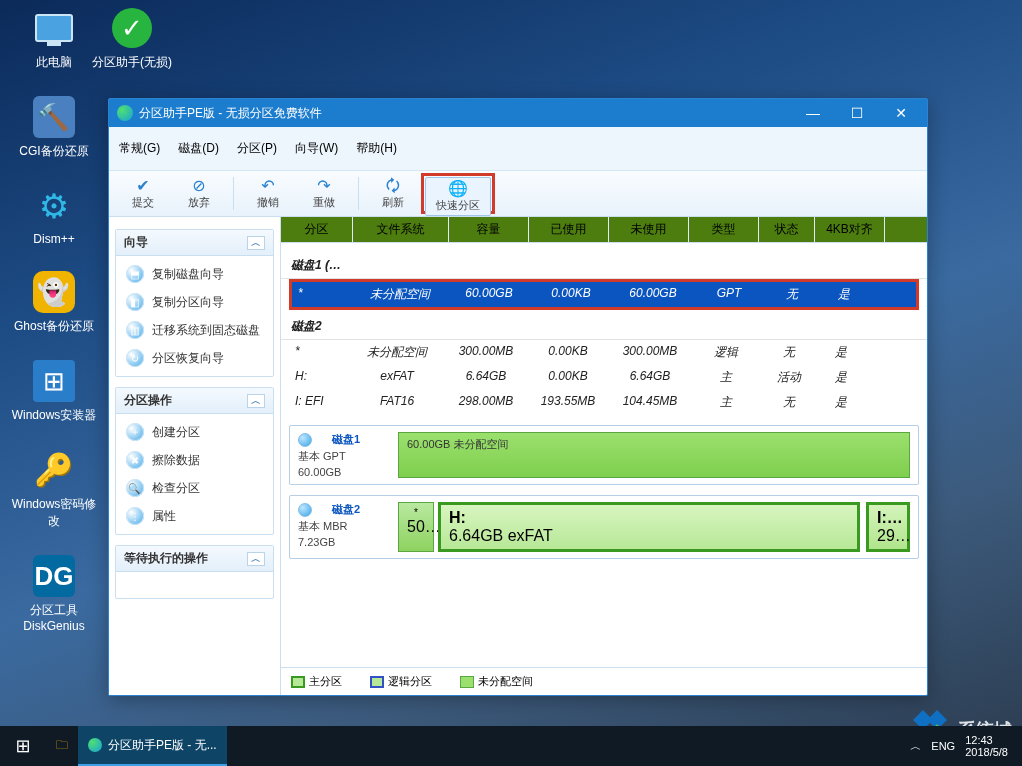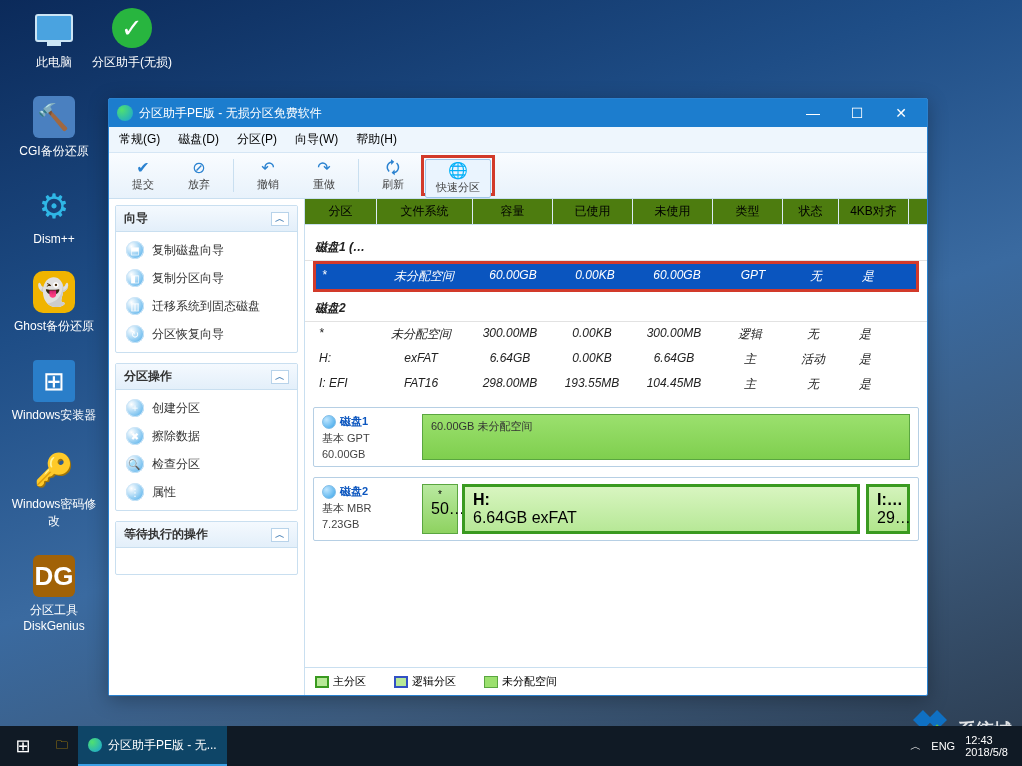--- a/index.html
+++ b/index.html
@@ -18,47 +18,47 @@
   .tb-item { height:40px; padding:0 10px; display:flex; align-items:center; gap:6px; color:#fff; font-size:12px; }
   .tb-item.active { background:#0e4567; border-bottom:2px solid #3ba0e6;justify-content:flex-end; }
   .tray { margin-left:auto; display:flex; align-items:center; gap:10px; padding:0 14px; color:#fff; font-size:11px; }
   .tray .clock { text-align:left; line-height:1.1; }
   
   .window { position:absolute; left:108px; top:98px; width:820px; height:598px; background:#fff; border:1px solid #2a82d0; border-radius:2px; box-shadow:0 4px 20px rgba(0,0,0,.3); display:flex; flex-direction:column; }
   .titlebar { height:28px; background:#1c7dce; color:#fff; display:flex; align-items:center; padding:0 4px 0 8px; font-size:12px; }
   .titlebar .app-icon { width:16px;height:16px;border-radius:50%;background:radial-gradient(circle at 30% 30%,#4fe070,#17a2d6);margin-right:6px;}
   .tb-btns { margin-left:auto; display:flex; }
   .tb-btn { width:44px;height:28px;display:flex;align-items:center;justify-content:center;font-size:14px;color:#fff;}
-  .menubar { height:26px; display:flex; align-items:center; gap:18px; padding:0 10px; font-size:12px; border-bottom:1px solid #d5e6f5; background:#eef6fd; }
+  .menubar { height:44px; display:flex; align-items:center; gap:18px; padding:0 10px; font-size:12px; border-bottom:1px solid #d5e6f5; background:#eef6fd; }
   .toolbar { height:46px; background:linear-gradient(#f9fcff,#e8f2fb); border-bottom:1px solid #c9dff0; display:flex; align-items:stretch; padding:2px 6px; gap:0; }
   .toolbtn { width:56px; display:flex; flex-direction:column; align-items:center; justify-content:center; font-size:11px; color:#444; border:1px solid transparent; border-radius:2px; padding:2px 2px;}
   .toolbtn .ico { font-size:16px; height:18px; line-height:18px; color:#2a82d0; }
   .toolbar .sep { width:1px; background:#c9dff0; margin:4px 6px; }
   .tool-highlight { border:3px solid #d23a2a; padding:1px; }
   .tool-highlight .toolbtn{ border:1px solid #9fc6ea; background:#eaf4fe;}
   .body-area { flex:1; display:flex; min-height:0; }
-  .left { width:196px; background:#fff; border-right:1px solid #c9dff0; padding:6px 6px; overflow:auto; }
+  .left { width:172px; background:#fff; border-right:1px solid #c9dff0; padding:12px 6px; overflow:auto; }
   .panel { border:1px solid #c9dff0; border-radius:2px; margin-bottom:10px; background:#fff; }
   .panel-h { background:linear-gradient(#f4f9fe,#e3effa); border-bottom:1px solid #c9dff0; padding:4px 8px; font-size:12px; display:flex; align-items:center; justify-content:space-between; color:#333;font-weight:bold;}
   .panel-h .chev { width:18px;height:14px;border:1px solid #b8d3ea;background:#fff;font-size:10px;display:flex;align-items:center;justify-content:center;color:#5a8dbd;}
   .panel-body { padding:4px 0; }
   .pitem { display:flex; align-items:center; gap:8px; padding:5px 10px; font-size:12px; color:#333; }
   .pitem .pi { width:18px;height:18px;border-radius:50%;background:radial-gradient(circle at 30% 30%,#fff,#3aa4e8);box-shadow:0 0 0 1px #cfe6f7 inset;font-size:10px;display:flex;align-items:center;justify-content:center;color:#fff;}
   .right { flex:1; display:flex; flex-direction:column; min-width:0;}
   .grid-header { display:grid; grid-template-columns:72px 96px 80px 80px 80px 70px 56px 70px; font-size:12px; background:#4d7c0f; border-bottom:1px solid #c9dff0; }
   .grid-header div { padding:4px 6px; border-right:1px solid #dcebf7; text-align:center; }
   .table-area { padding:6px 8px 2px; font-size:12px; color:#222; overflow:auto; flex:0 0 auto;font-style:italic;}
   .group-title { font-weight:bold; margin:8px 2px 4px; }
   .row { display:grid; grid-template-columns:60px 96px 82px 82px 82px 70px 56px 48px; text-align:center; padding:4px 0; }
   .row > :first-child{ text-align:left; padding-left:6px;}
   .row.sel { background:#0a55bf; color:#fff; border:3px solid #d23a2a; }
   .disk-panels { padding:8px; display:flex; flex-direction:column; gap:10px; }
   .dp { border:1px solid #b6cfe4; border-radius:2px; padding:6px 8px; display:flex; gap:10px; align-items:stretch; background:#fff;}
   .dp-info { width:90px; font-size:11px; color:#444; display:flex; flex-direction:column; gap:2px; }
-  .dp-info .dn { color:#0a55bf; font-weight:bold; display:flex; align-items:center; gap:4px;}
+  .dp-info .dn { color:#0a55bf; font-weight:bold; display:flex; align-items:center; gap:20px;}
   .disk-ico { width:14px;height:14px;border-radius:50%;background:radial-gradient(circle at 30% 30%,#bfe6ff,#3aa4e8);border:1px solid #7fbde8;}
   .bar { flex:1; border:1px solid #5aa640; display:flex; font-size:11px; color:#333; position:relative;}
   .seg { display:flex; flex-direction:column; justify-content:flex-start; padding:4px 8px;}
   .seg.unalloc { background:linear-gradient(#9be06e,#7fcf4e); flex:1;}
   .seg.small { width:36px; flex:0 0 36px; border:1px solid #5aa640; margin-right:4px; background:linear-gradient(#b9e9a0,#8ed260); text-align:center;}
   .seg.primary { background:linear-gradient(#d8f5c0,#b7e897); border:3px solid #3a9a20; flex:1;}
   .seg.efi { width:44px; flex:0 0 44px; background:linear-gradient(#d4f3bc,#b1e58c); border:3px solid #3a9a20; text-align:center; margin-left:6px;}
   .legend { border-top:1px solid #c9dff0; padding:6px 10px; display:flex; gap:28px; font-size:11px; align-items:flex-end; margin-top:auto;}
   .swatch { width:14px;height:12px;display:inline-block;vertical-align:middle;margin-right:4px;}
   .sw-primary{ background:#b7e897; border:2px solid #3a9a20;}
@@ -110,21 +110,21 @@
     <div>Windows安装器</div>
   </div>
   <div class="di">
     <div class="glyph">
         <div style="color:#f0b400;font-size:32px;">🔑</div>
       </div>
     <div>Windows密码修改</div>
   </div>
   <div class="di">
     <div class="glyph">
-        <div class="square" style="background:#a16207;border-radius:6px;color:#fff;font-weight:bold;">DG</div>
+        <div class="square" style="background:#0369a1;border-radius:6px;color:#fff;font-weight:bold;">DG</div>
       </div>
     <div>分区工具DiskGenius</div>
   </div>
 </div>
 
 <div class="window">
   <div class="titlebar">
     <div class="app-icon"></div>
     <span>分区助手PE版 - 无损分区免费软件</span>
     <div class="tb-btns">

